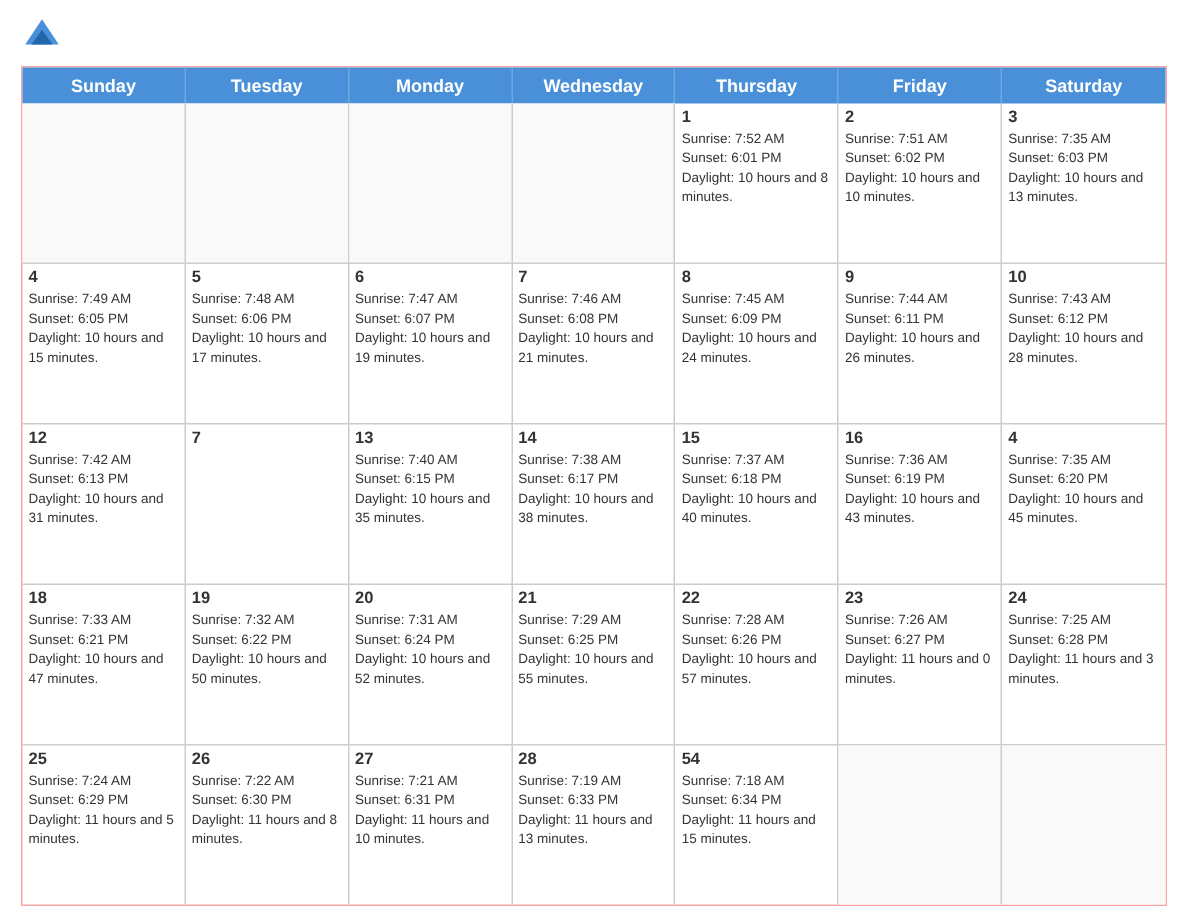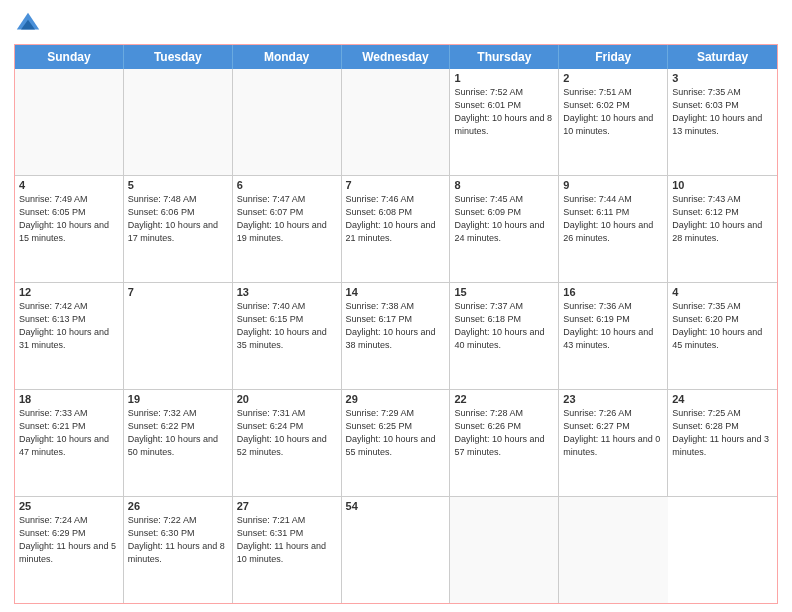--- a/index.html
+++ b/index.html
@@ -280,21 +280,21 @@
 and 50 minutes.</div>
           </div>
           <div class="cal-cell">
             <span class="day-num">20</span>
             <div class="sun-info">Sunrise: 7:31 AM
 Sunset: 6:24 PM
 Daylight: 10 hours
 and 52 minutes.</div>
           </div>
           <div class="cal-cell">
-            <span class="day-num">29</span>
+            <span class="day-num">21</span>
             <div class="sun-info">Sunrise: 7:29 AM
 Sunset: 6:25 PM
 Daylight: 10 hours
 and 55 minutes.</div>
           </div>
           <div class="cal-cell">
             <span class="day-num">22</span>
             <div class="sun-info">Sunrise: 7:28 AM
 Sunset: 6:26 PM
 Daylight: 10 hours
@@ -331,20 +331,31 @@
 and 8 minutes.</div>
           </div>
           <div class="cal-cell">
             <span class="day-num">27</span>
             <div class="sun-info">Sunrise: 7:21 AM
 Sunset: 6:31 PM
 Daylight: 11 hours
 and 10 minutes.</div>
           </div>
           <div class="cal-cell">
+            <span class="day-num">28</span>
+            <div class="sun-info">Sunrise: 7:19 AM
+Sunset: 6:33 PM
+Daylight: 11 hours
+and 13 minutes.</div>
+          </div>
+          <div class="cal-cell">
             <span class="day-num">54</span>
+            <div class="sun-info">Sunrise: 7:18 AM
+Sunset: 6:34 PM
+Daylight: 11 hours
+and 15 minutes.</div>
           </div>
           <div class="cal-cell empty"></div>
           <div class="cal-cell empty"></div>
         </div>
       </div>
   </div>
 </div>
 
 </body></html>

